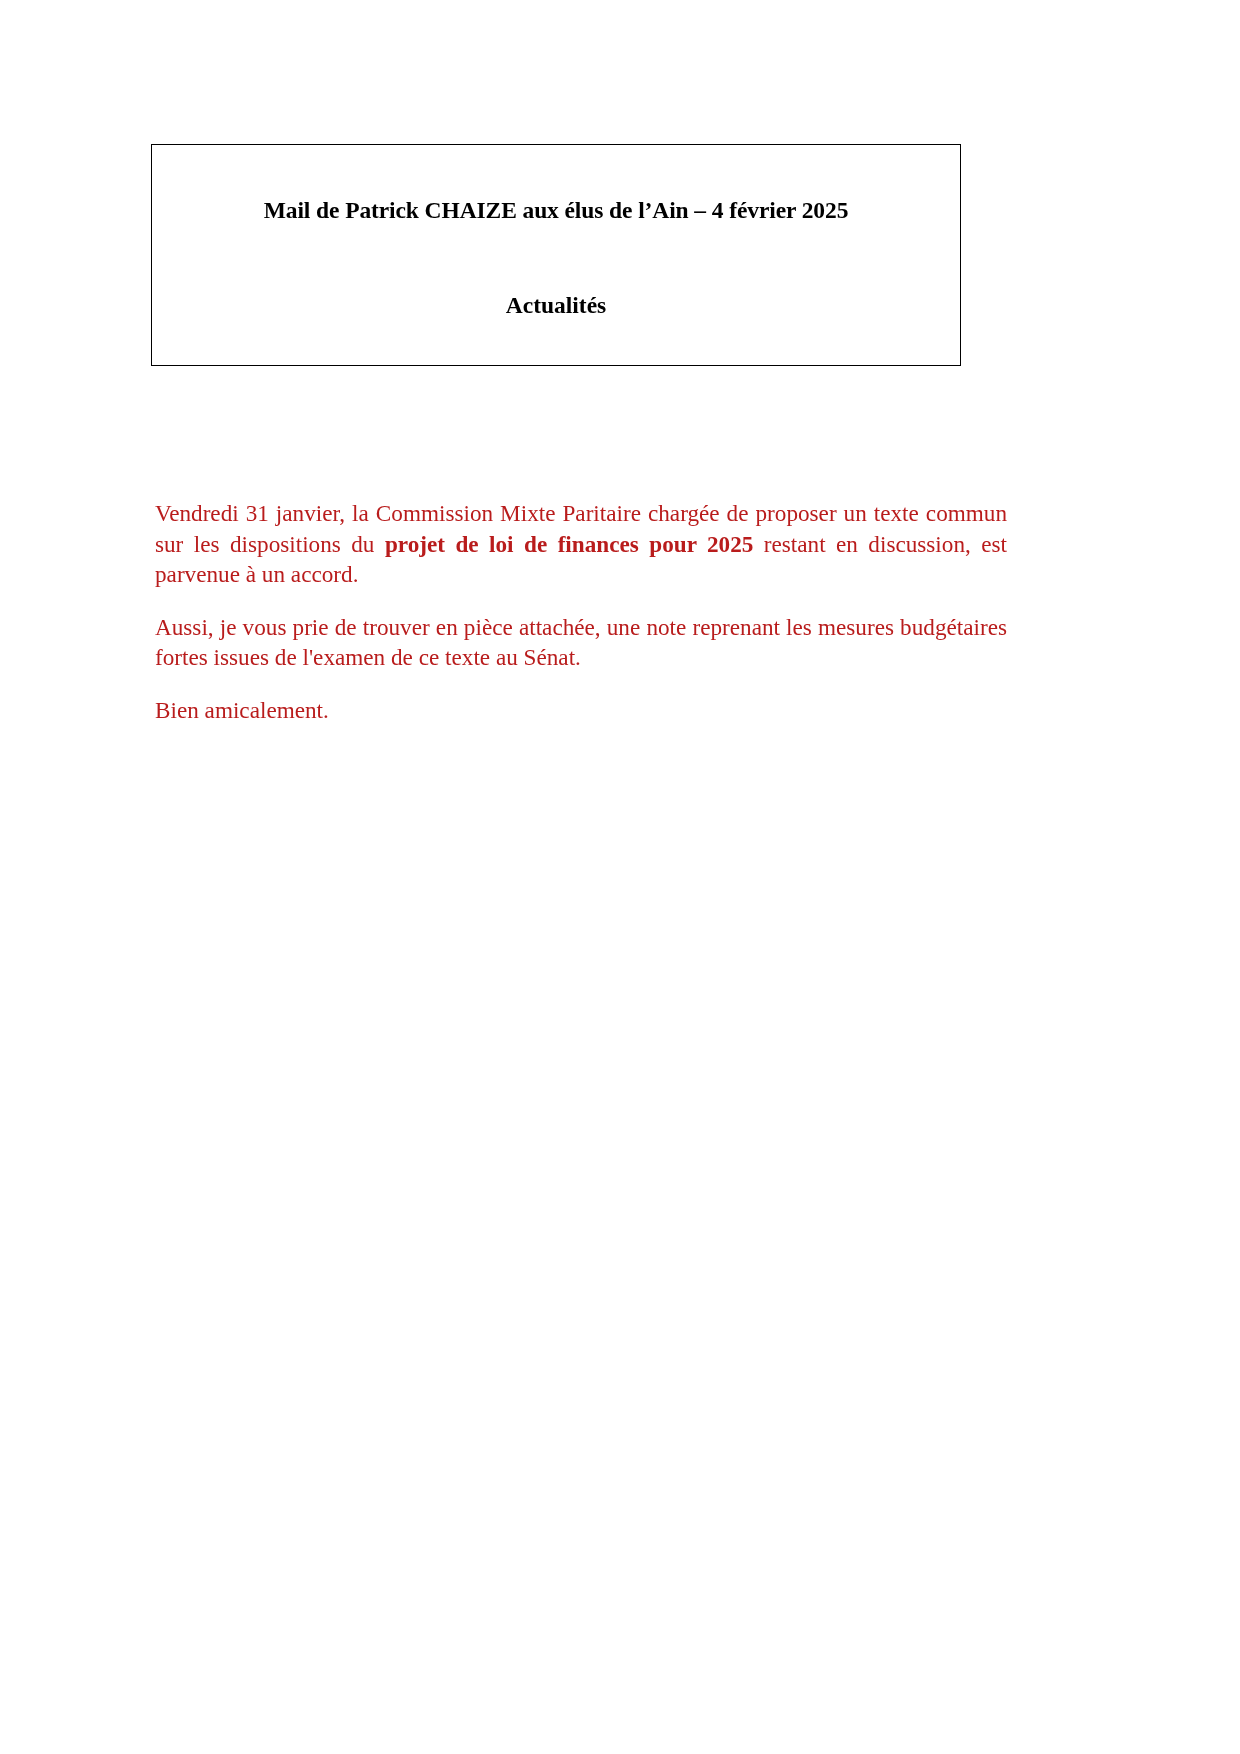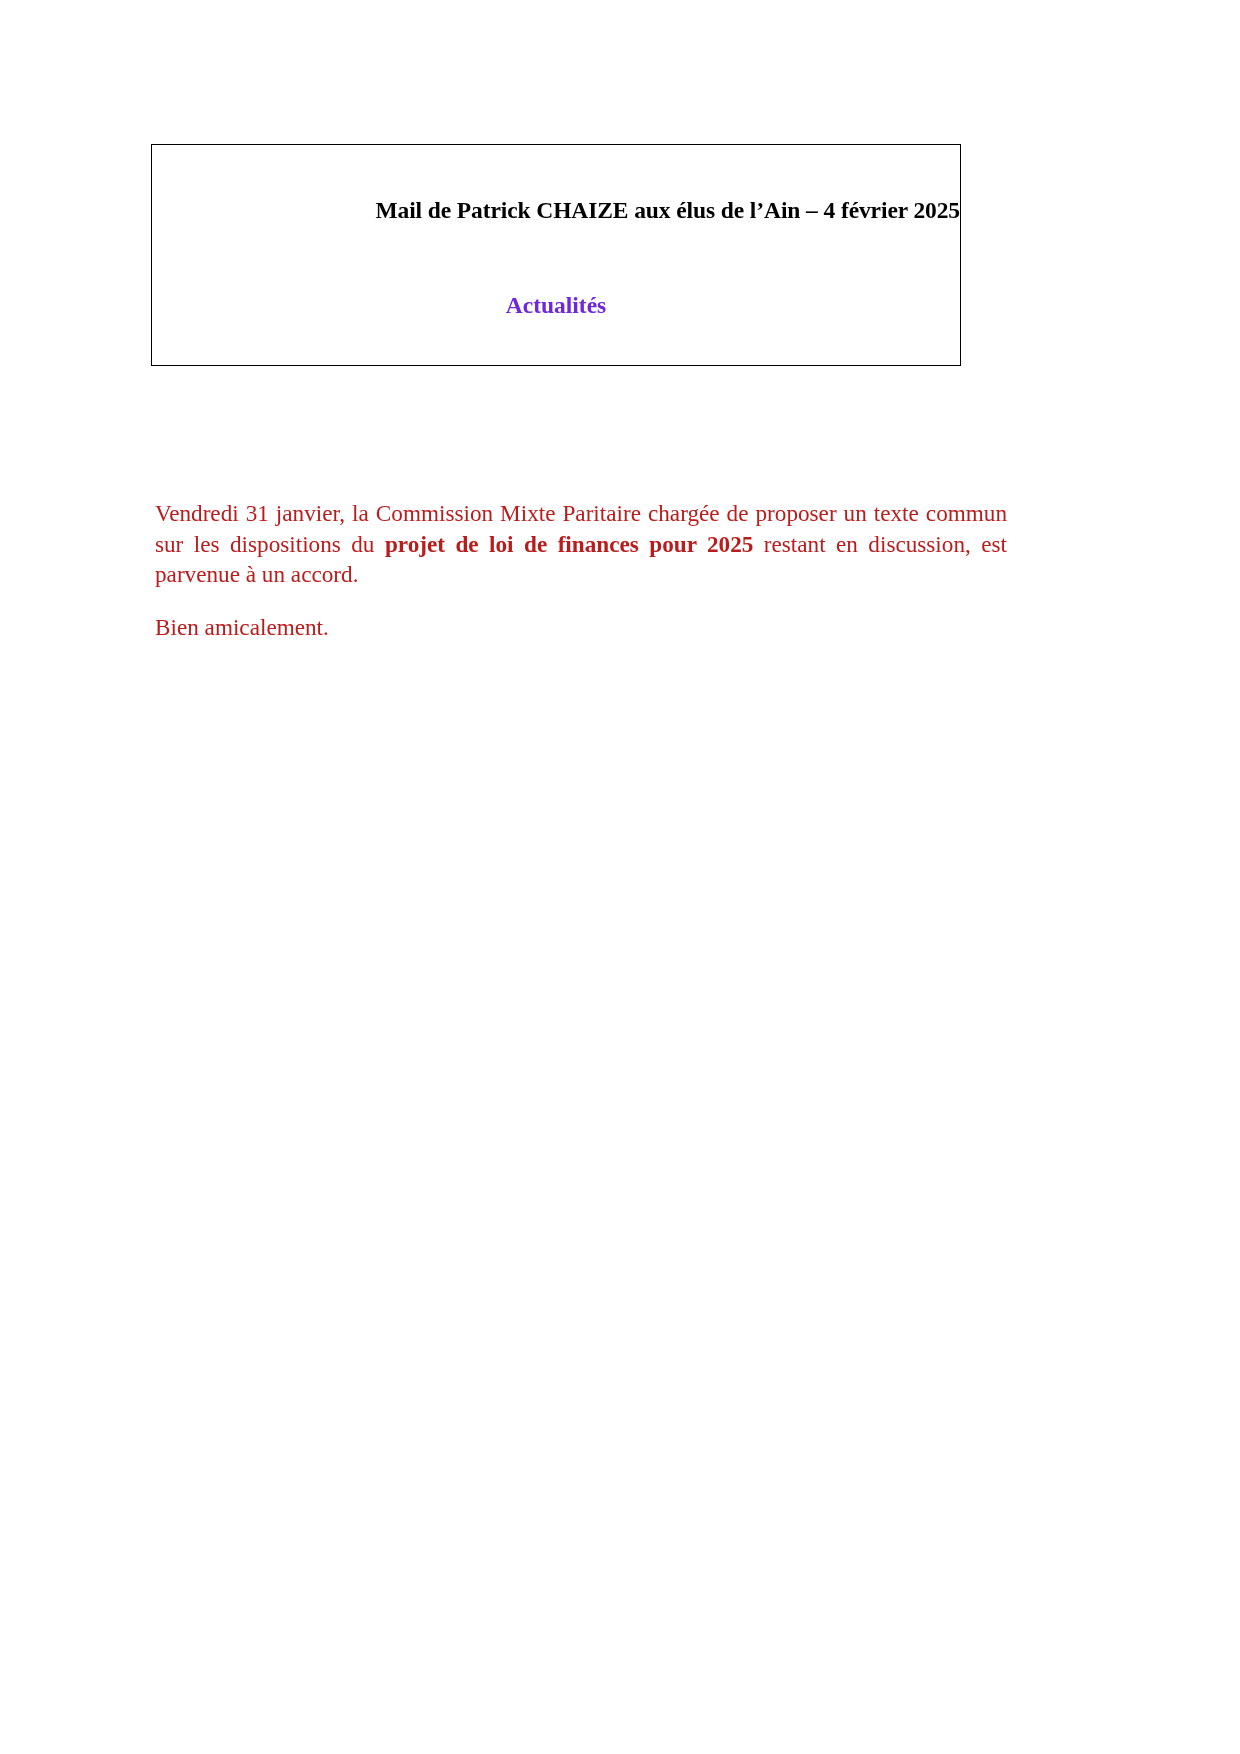--- a/index.html
+++ b/index.html
@@ -36,40 +36,40 @@
     height: 222px;
     border: 1.5px solid #000000;
     box-sizing: border-box;
   }
 
   .header-title {
     position: absolute;
     left: 0;
     top: 50px;
     width: 100%;
-    text-align: right;
+    text-align: center;
     font-family: "Liberation Serif", "DejaVu Serif", serif;
     font-weight: bold;
     font-size: 23.5px;
     line-height: 30px;
     letter-spacing: -0.1px;
     color: #000000;
   }
 
   .header-subtitle {
     position: absolute;
     left: 0;
     top: 145px;
     width: 100%;
     text-align: center;
     font-family: "Liberation Serif", "DejaVu Serif", serif;
     font-weight: bold;
     font-size: 23.5px;
     line-height: 30px;
-    color: #6d28d9;
+    color: #000000;
   }
 
   
   .body-block {
     position: absolute;
     left: 155px;
     top: 498px;
     width: 852px;
   }
 
@@ -99,16 +99,17 @@
 
 <div class="page">
 
   <div class="header-box">
     <div class="header-title">Mail de Patrick CHAIZE aux élus de l’Ain – 4 février 2025</div>
     <div class="header-subtitle">Actualités</div>
   </div>
 
   <div class="body-block">
     <p class="para"><span>Vendredi 31 janvier, la Commission Mixte Paritaire chargée de proposer un texte commun sur les dispositions du </span><b>projet de loi de finances pour 2025</b><span> restant en discussion, est parvenue à un accord.</span></p>
+    <p class="para"><span>Aussi, je vous prie de trouver en pièce attachée, une note reprenant les mesures budgétaires fortes issues de l'examen de ce texte au Sénat.</span></p>
     <p class="para last"><span>Bien amicalement.</span></p>
   </div>
 
 </div>
 
 </body></html>

